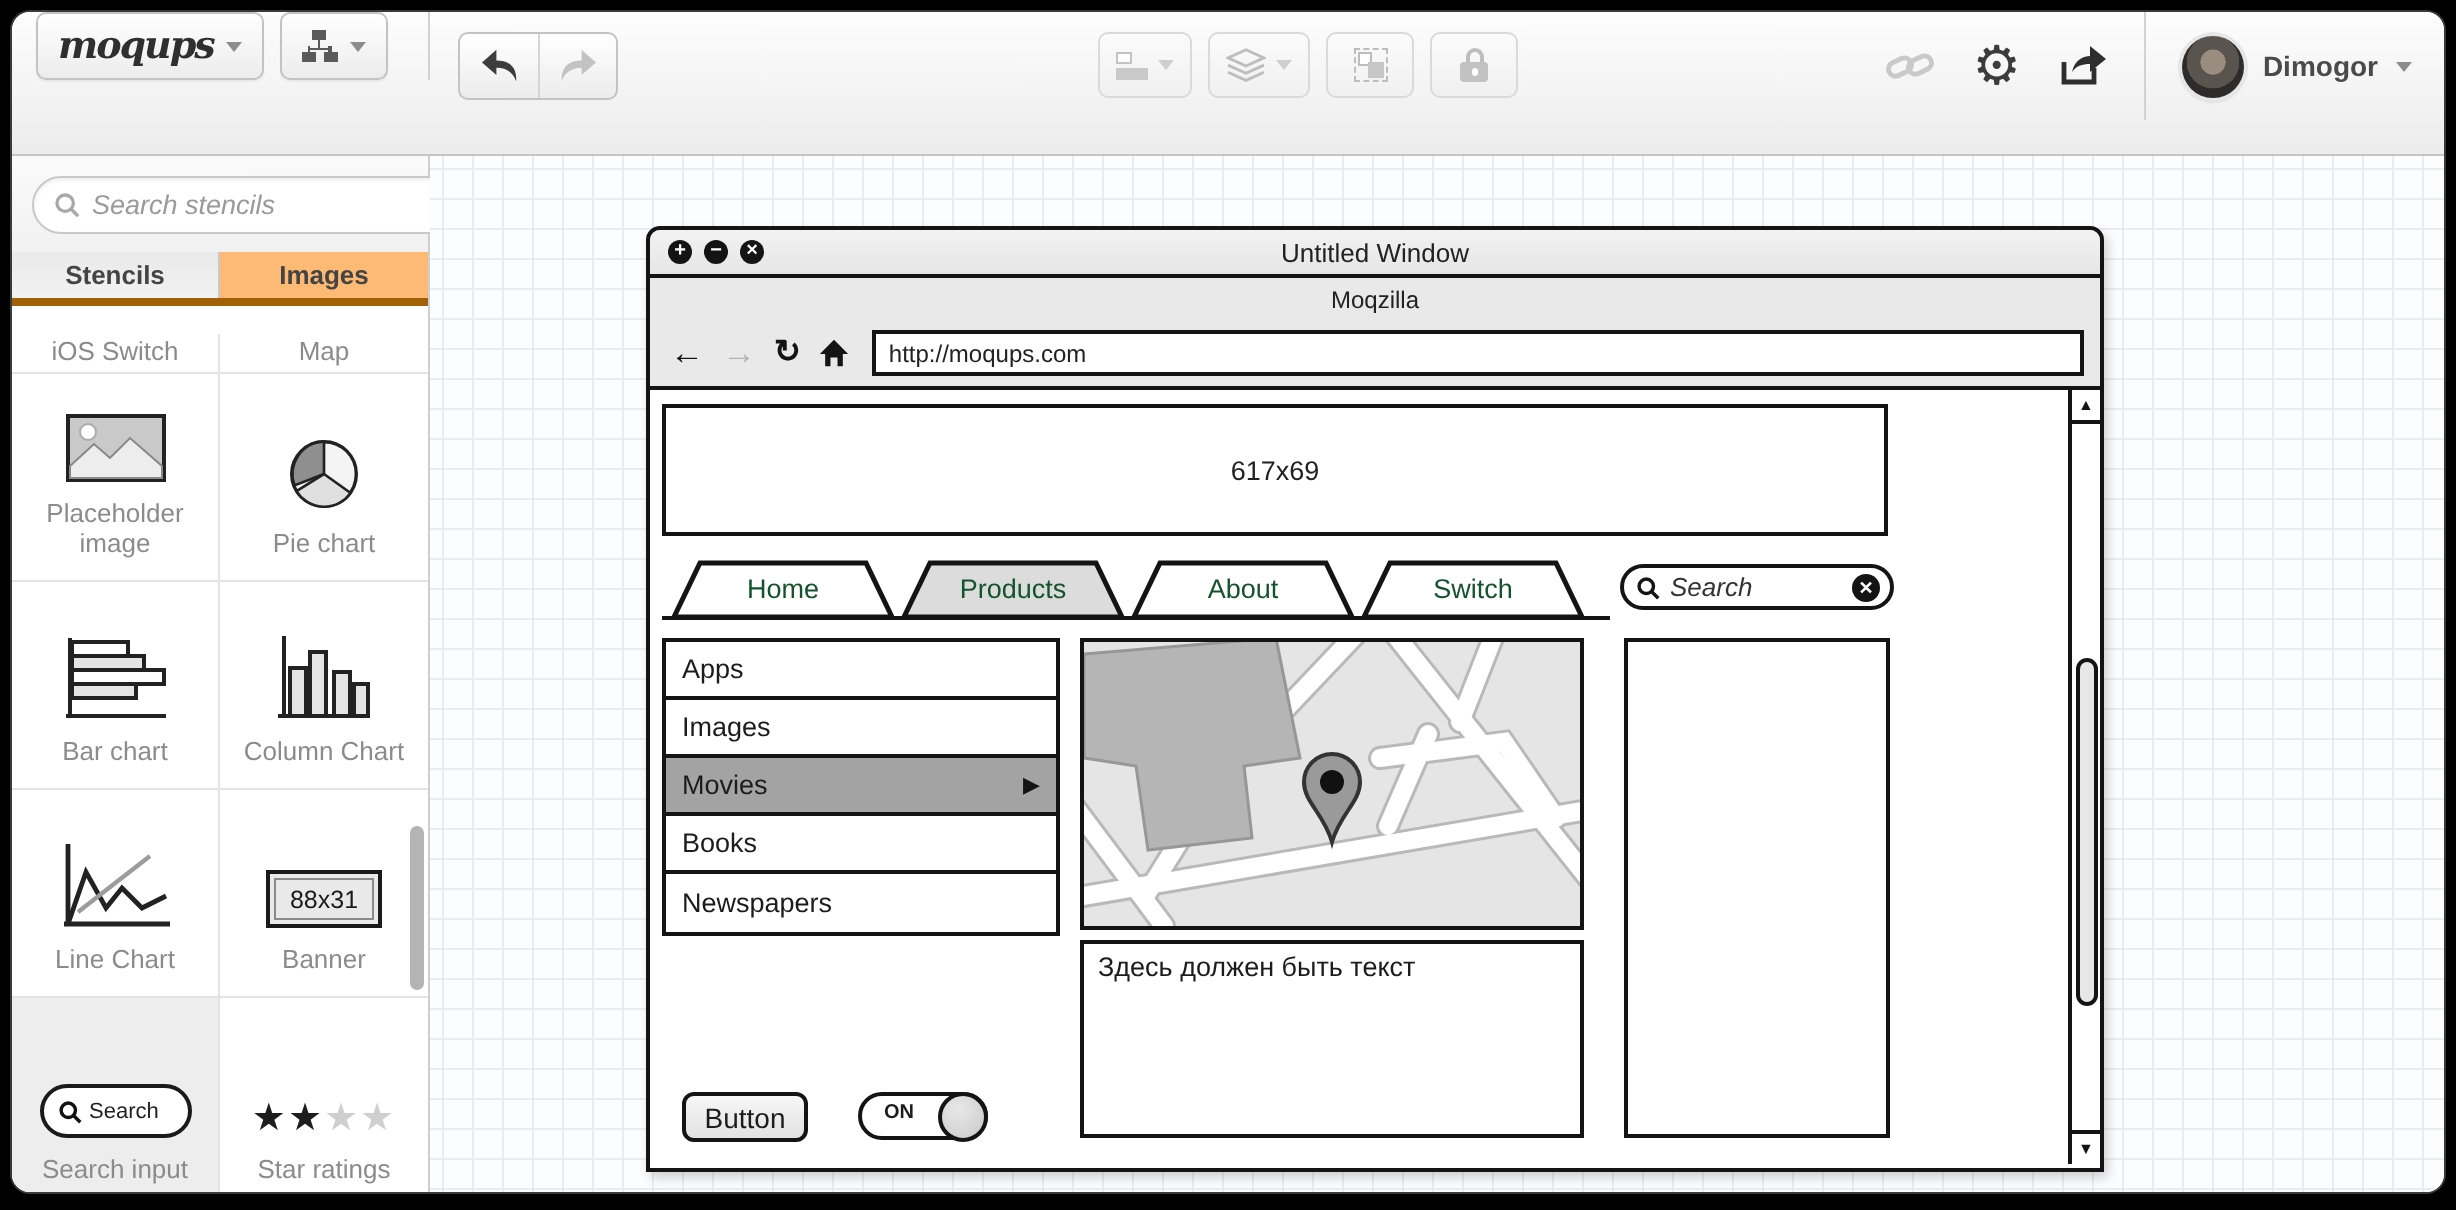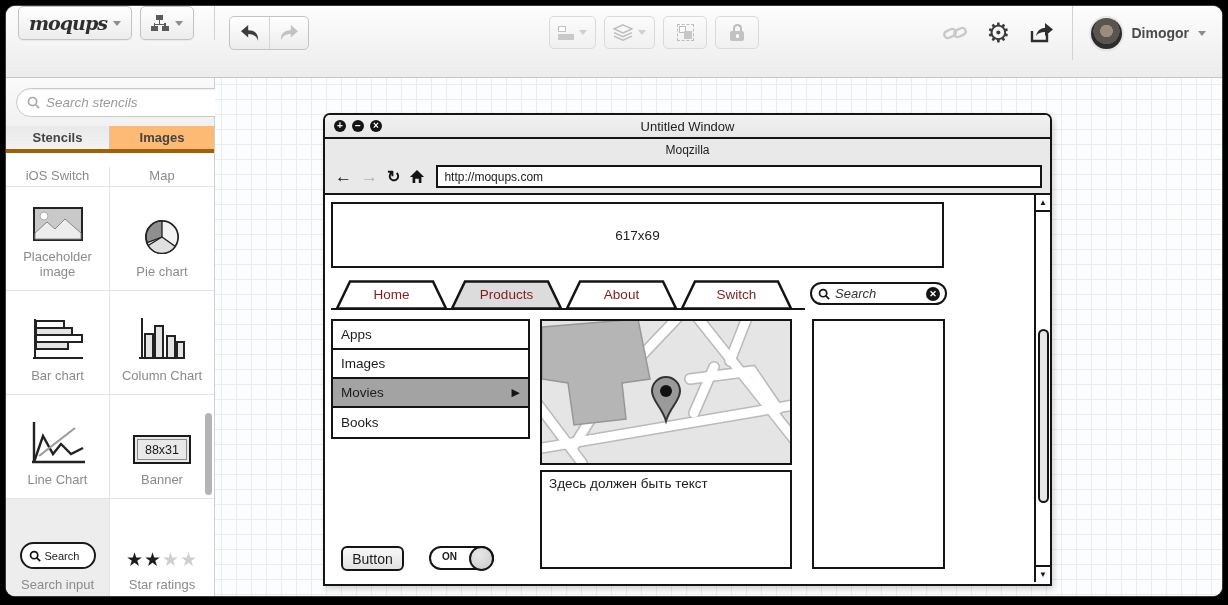--- a/index.html
+++ b/index.html
@@ -89,21 +89,21 @@
   .nav-glyph { font-size:17px; font-weight:bold; line-height:1; }
   .mw-url { flex:1; height:23px; background:#fff; border:2px solid #141414; font-size:12px; color:#222; display:flex; align-items:center; padding-left:6px; margin-left:2px; }
   .mw-content { position:relative; height:387px; background:#fff; overflow:hidden; }
 
   .ph-box { position:absolute; left:6px; top:7px; width:613px; height:66px; border:2px solid #141414; display:flex; align-items:center; justify-content:center; font-size:13.5px; color:#222; }
 
   .tab-strip { position:absolute; left:6px; top:85px; width:474px; height:30px; }
   .tab-strip .baseline { position:absolute; left:0; right:0; bottom:0; height:2px; background:#141414; }
   .mtab { position:absolute; top:0; width:113px; height:30px; cursor:pointer; }
   .mtab svg { position:absolute; inset:0; width:100%; height:100%; }
-  .mtab .tlabel { position:absolute; inset:0; display:flex; align-items:center; justify-content:center; font-size:13.5px; color:#7f1d1d; padding-bottom:2px; }
+  .mtab .tlabel { position:absolute; inset:0; display:flex; align-items:center; justify-content:center; font-size:13.5px; color:#14532d; padding-bottom:2px; }
 
   .mw-search { position:absolute; left:485px; top:87px; width:137px; height:23px; border:2px solid #141414; border-radius:13px; background:#fff; display:flex; align-items:center; padding:0 5px 0 6px; gap:5px; }
   .mw-search .stext { flex:1; font-style:italic; font-size:13px; color:#333; }
   .clear-circle { width:14px; height:14px; border-radius:50%; background:#141414; color:#fff; font-size:9px; line-height:14px; text-align:center; font-weight:bold; }
 
   .mock-menu { position:absolute; left:6px; top:124px; width:199px; border:2px solid #141414; background:#fff; }
   .menu-row { height:29px; display:flex; align-items:center; padding:0 8px; font-size:13.5px; color:#1c1c1c; border-bottom:2px solid #141414; cursor:pointer; }
   .menu-row:last-child { border-bottom:none; }
   .menu-row.sel { background:#a3a3a3; }
   .menu-row .arrow { margin-left:auto; font-size:11px; color:#141414; }
@@ -406,20 +406,23 @@
             <div class="menu-row">
                 <span>Images</span>
               </div>
             <div class="menu-row sel">
                 <span>Movies</span>
                 <span class="arrow">▶</span>
               </div>
             <div class="menu-row">
                 <span>Books</span>
               </div>
+            <div class="menu-row">
+                <span>Newspapers</span>
+              </div>
           </div>
 
           <div class="mock-map">
             <svg width="248" height="142" viewBox="0 0 248 142">
               <rect x="0" y="0" width="248" height="142" fill="#e5e5e5"></rect>
               <g stroke="#b9b9b9" stroke-width="12" fill="none" stroke-linecap="round">
                 <path d="M-6 128 L252 84"></path>
                 <path d="M140 -8 L66 70 L30 128"></path>
                 <path d="M152 -8 L252 118"></path>
                 <path d="M-8 78 L40 142"></path>

